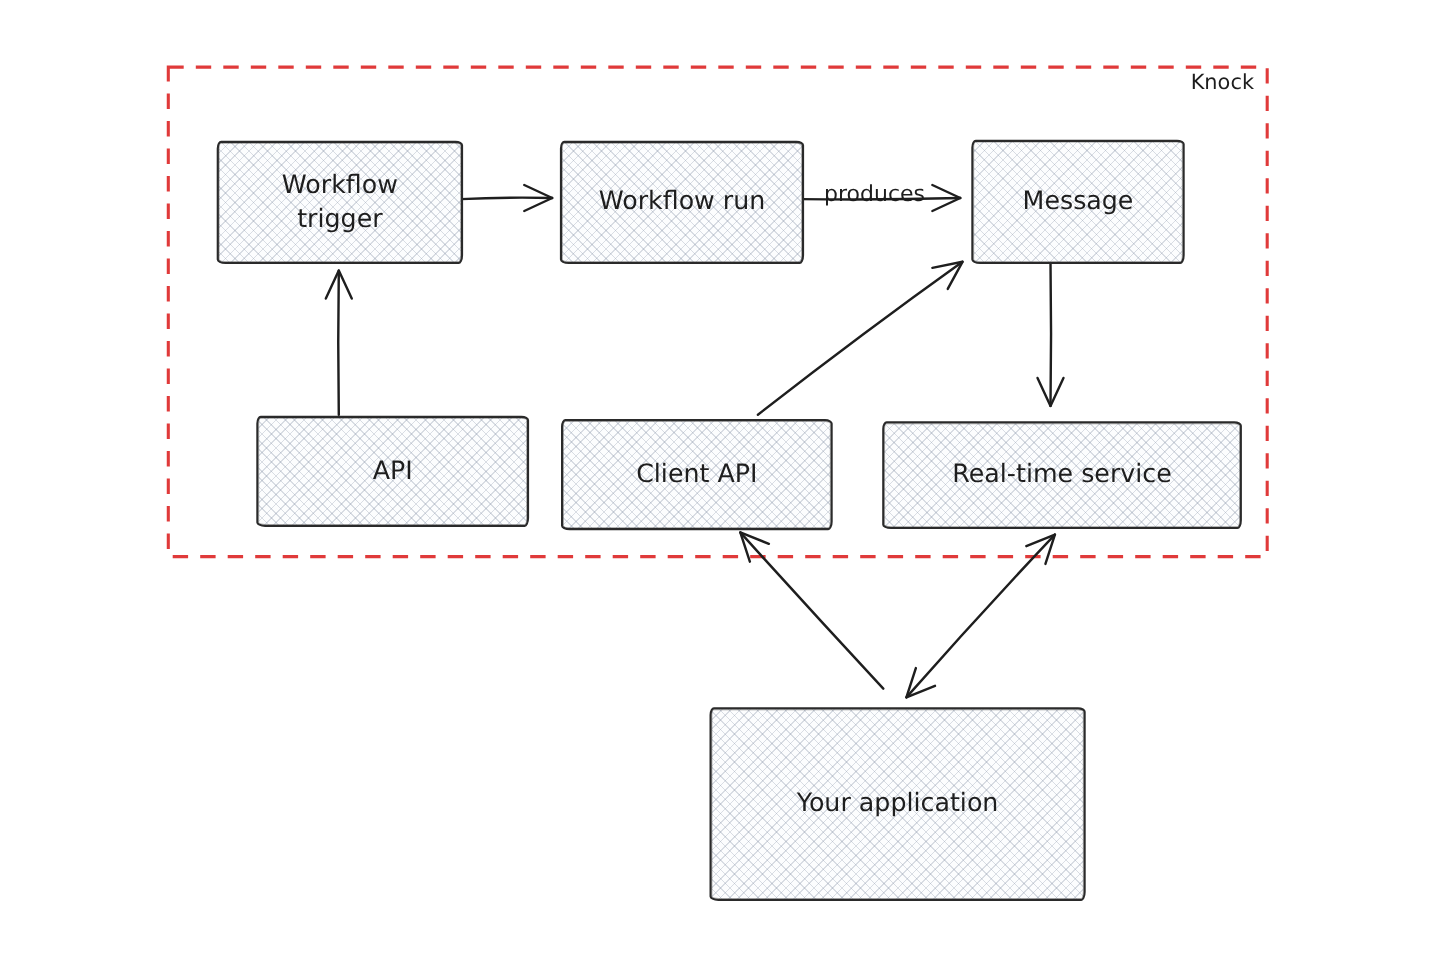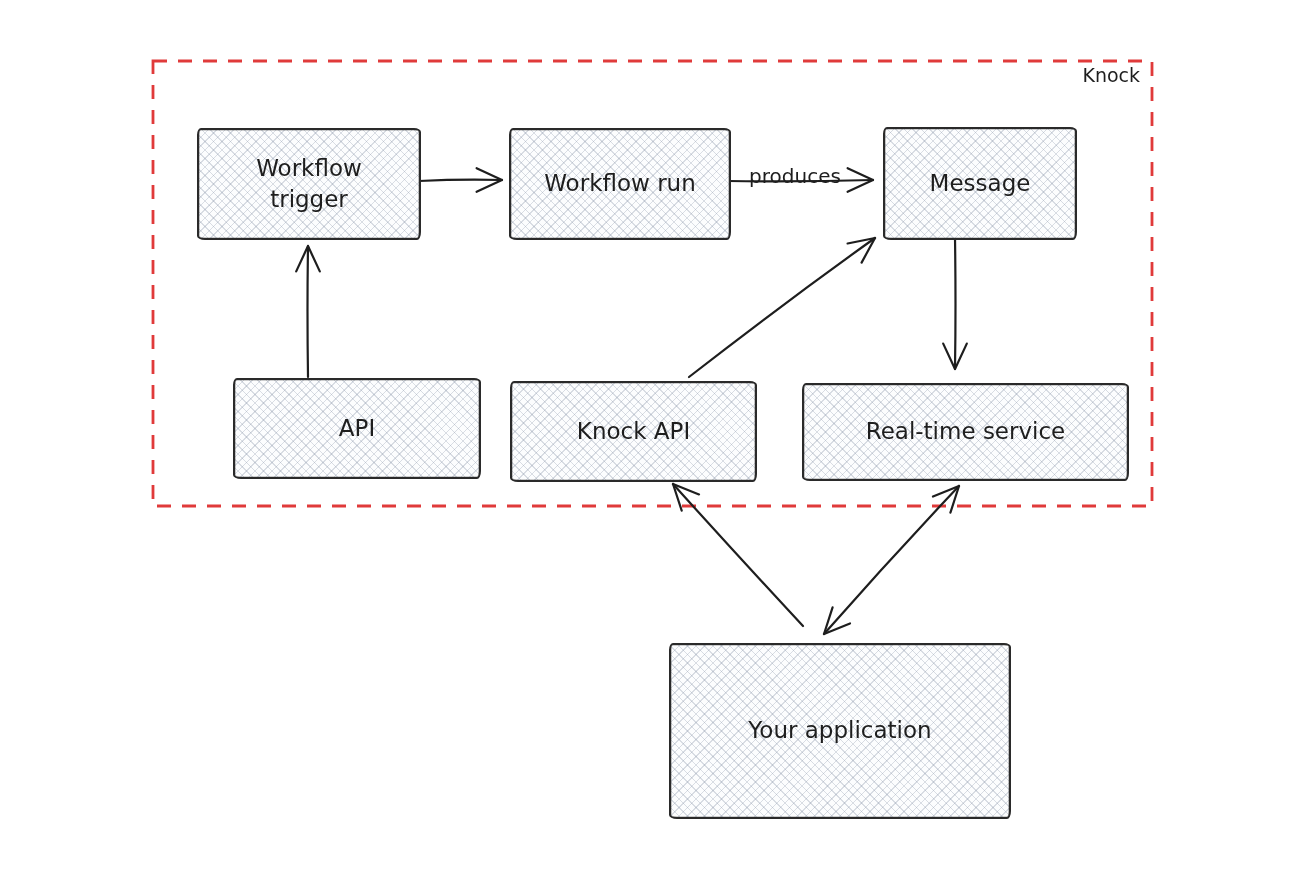--- a/index.html
+++ b/index.html
@@ -109,24 +109,24 @@
 
   <div class="node" style="left:883px;top:127px;width:190px;height:109px;text-align:right;">
     <span class="node-label">Message</span>
   </div>
 
   <div class="node" style="left:193px;top:378px;width:244px;height:97px;margin-left:40px;">
     <span class="node-label">API</span>
   </div>
 
   <div class="node" style="left:510px;top:381px;width:243px;height:97px;">
-    <span class="node-label">Knock API</span>
+    <span class="node-label">Client API</span>
   </div>
 
   <div class="node" style="left:802px;top:383px;width:323px;height:94px;text-align:right;">
     <span class="node-label">Real-time service</span>
   </div>
 
-  <div class="node" style="left:645px;top:643px;width:338px;height:172px;margin-left:24px;">
+  <div class="node" style="left:645px;top:643px;width:338px;height:172px;">
     <span class="node-label">Your application</span>
   </div>
 
 </div>
 
 </body></html>

